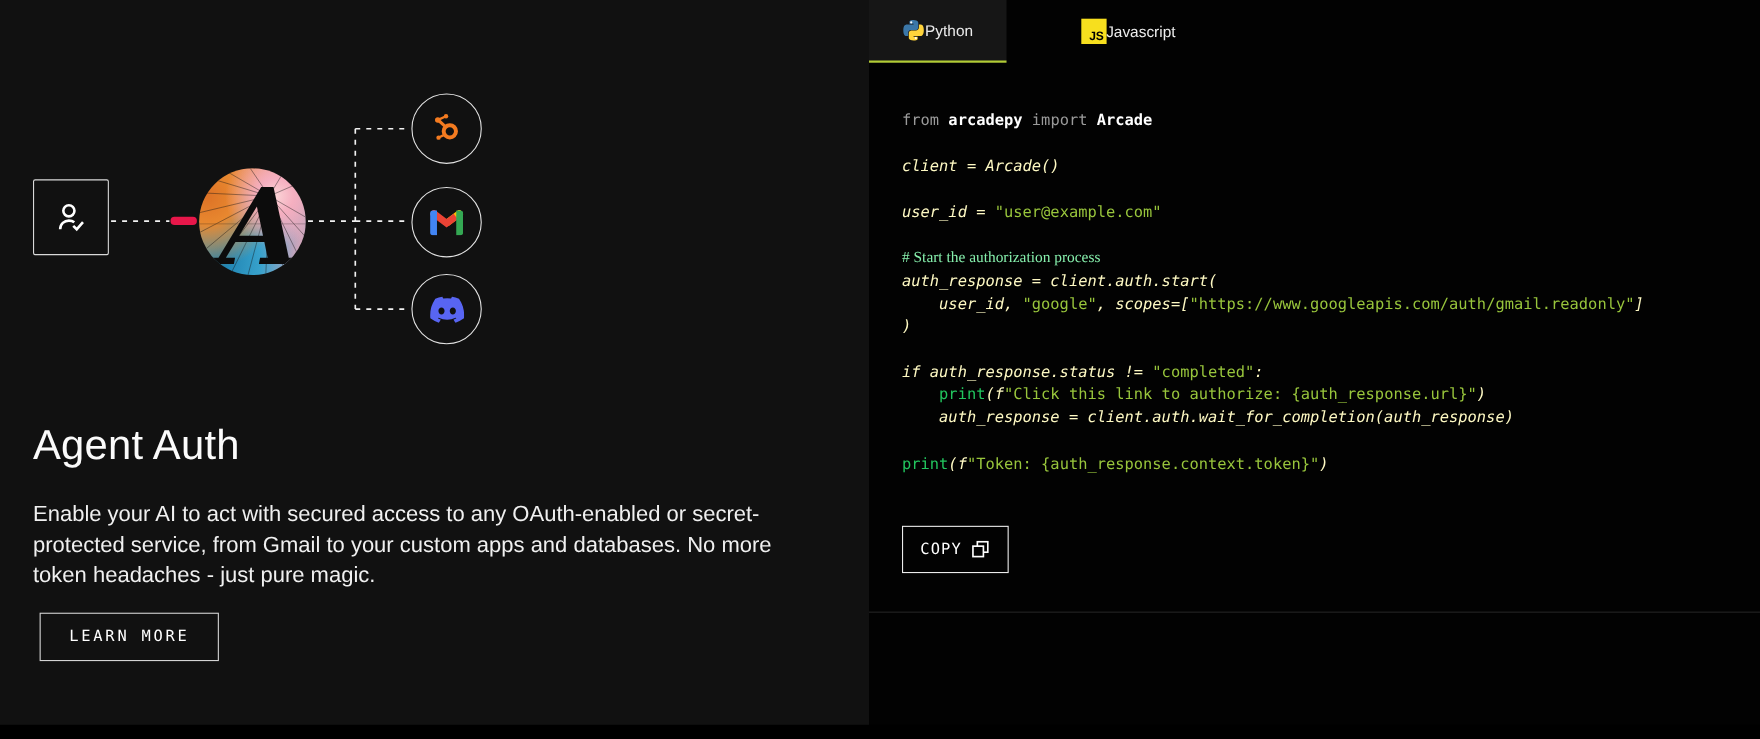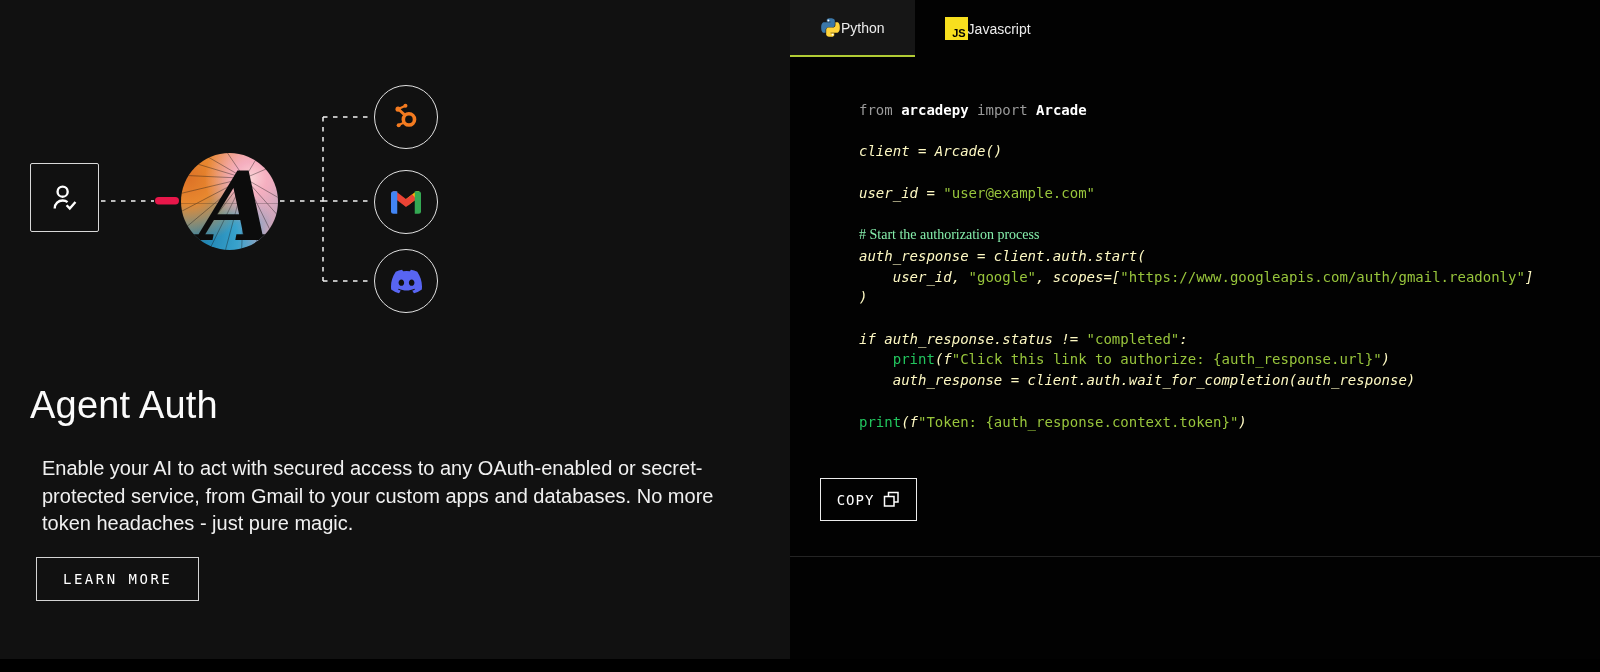--- a/index.html
+++ b/index.html
@@ -30,43 +30,43 @@
   .arcade-a { position:relative; font:italic 700 96px "DejaVu Serif", serif;
               color:#0c0c0c; line-height:96px; margin-left:14px; margin-top:10px; }
 
   .service-circle { position:absolute; left:374px; width:64px; height:64px;
                     border:1.4px solid #e2e2e2; border-radius:50%; background:#111;
                     display:flex; align-items:center; justify-content:center; }
   .svc-hubspot { top:85px; } .svc-gmail { top:170px; } .svc-discord { top:249px; }
 
   .agent-title { position:absolute; left:30px; top:384px; font-size:38px;
                  font-weight:500; color:#fbfbfb; letter-spacing:.2px; }
-  .agent-desc { position:absolute; left:42px; top:455px; width:695px;
+  .agent-desc { position:absolute; left:30px; top:455px; width:695px;
                 font-size:20px; line-height:27.5px; color:#f0f0f0; font-weight:400; }
   .learn-more { position:absolute; left:36px; top:557px; height:44px; padding:0 26px;
                 background:transparent; border:1px solid #d4d4d4; color:#fff;
                 font-family:"DejaVu Sans Mono", monospace; font-size:14px;
                 letter-spacing:2.5px; cursor:pointer; }
 
   
   .right-panel { position:absolute; left:790px; top:0; width:810px; height:672px;
                  background:#020202; }
   .tabbar { display:flex; height:57px; align-items:stretch; }
   .tab { display:flex; align-items:center; gap:0; padding:0 30px;
          font-size:14px; color:#ececec; cursor:pointer; position:relative; }
   .tab.active { background:#161616; border-bottom:2px solid var(--accent-green,#b2cc35); }
   .js-badge { width:23px; height:23px; background:var(--js-yellow,#f7df1e); color:#000;
               display:flex; align-items:flex-end; justify-content:flex-end;
               font-weight:bold; font-size:11px; padding:0 2px 1px 0;
-              font-family:"Liberation Sans",sans-serif; }
+              font-family:"Liberation Sans",sans-serif;margin-left:38px; }
 
   .code-area { position:relative; height:500px; border-bottom:1px solid #242424;
                padding:43px 0 0 30px; }
   .code-block { font-family:"DejaVu Sans Mono", monospace; font-size:14px;
-                line-height:20.7px; white-space:pre;margin-left:39px; }
+                line-height:20.7px; white-space:pre; }
   .code-line { min-height:20.7px; }
   .tok-pl  { color:#fef9c3;font-style:italic; }
   .tok-kw  { color:#9a9a9a; }
   .tok-emph{ color:#ffffff; font-weight:bold; }
   .tok-str { color:#98c53c; }
   .tok-cm  { color:#86efac;font-family:Liberation Serif, serif; }
   .tok-fn  { color:#22c55e;text-align:center; }
 
   .copy-btn { position:absolute; left:30px; top:421px; width:97px; height:43px;
               background:transparent; border:1px solid #ececec; color:#fff;

